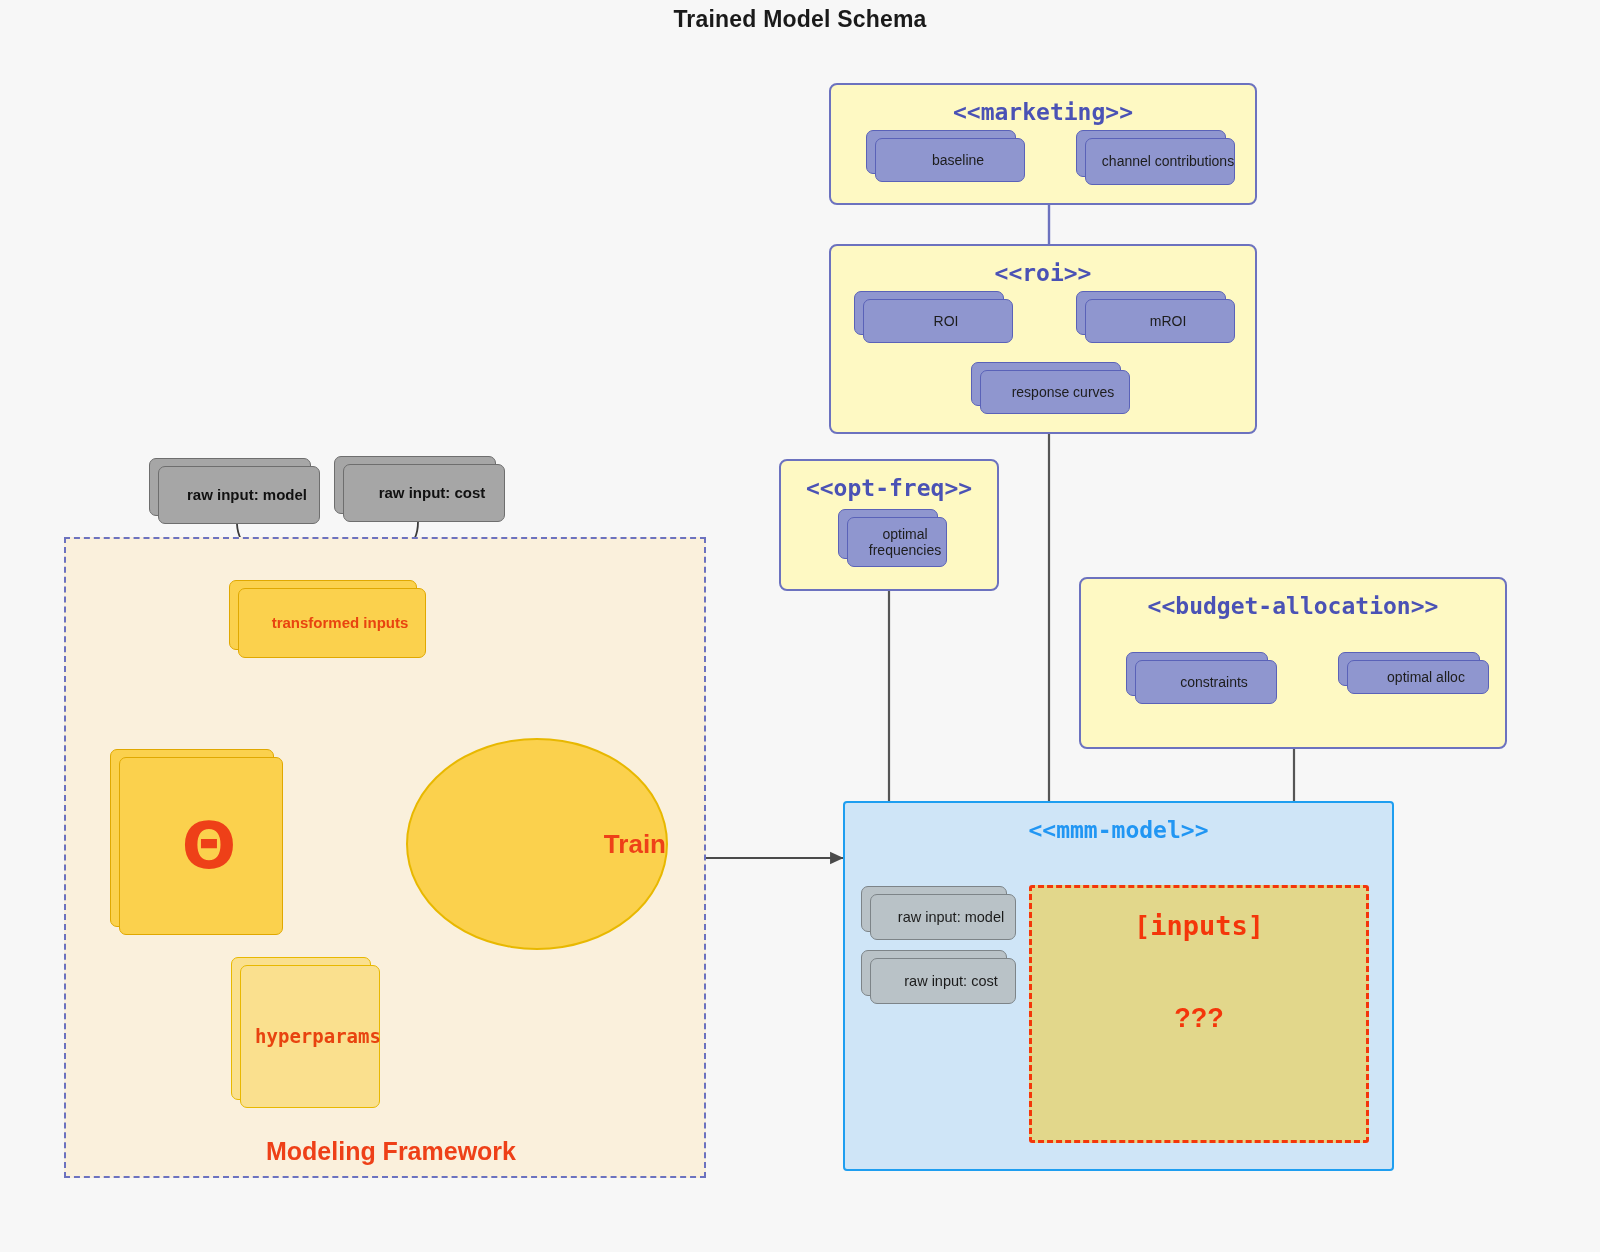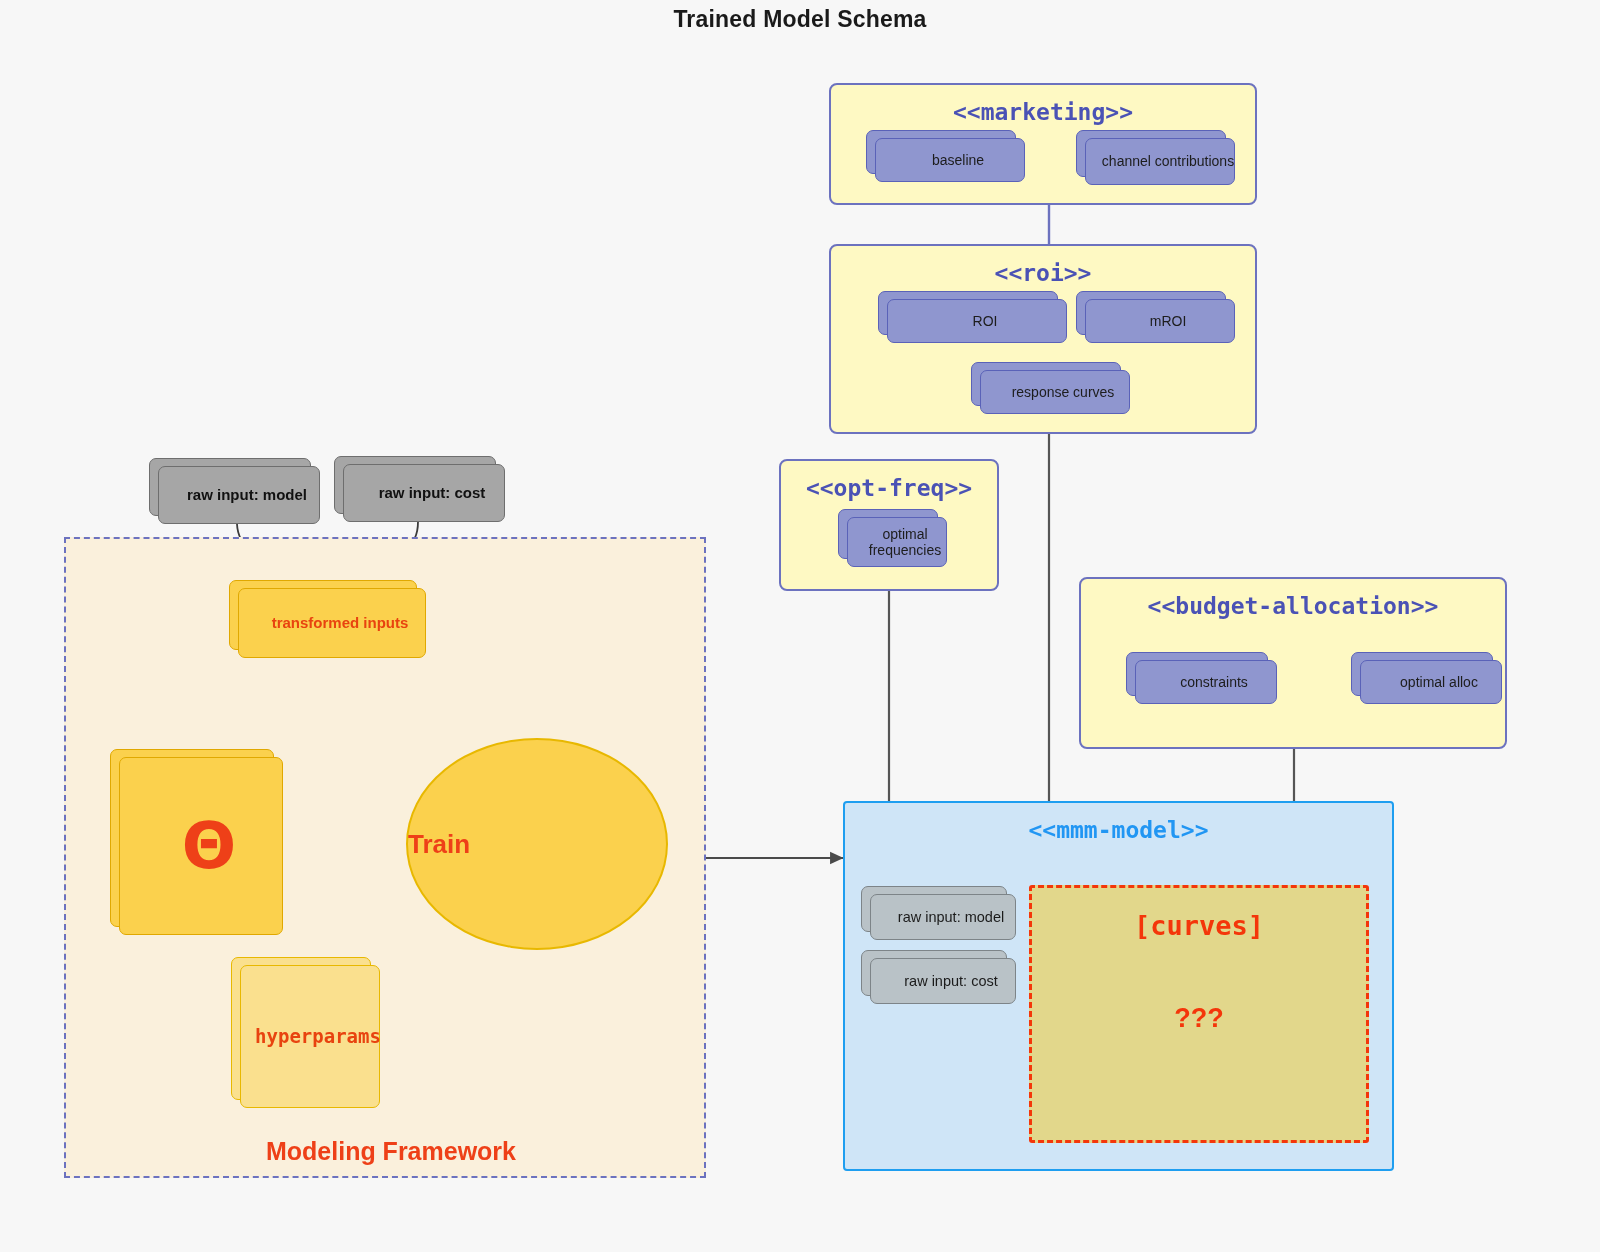--- a/index.html
+++ b/index.html
@@ -79,21 +79,21 @@
   }
   .framework-label{
     position:absolute;left:6px;width:100%;text-align:center;
     font-size:25px;font-weight:bold;color:#ee4018;
   }
 
   
   .ellipse{
     position:absolute;border-radius:50%;
     background:#fbd14d;border:2px solid #e8b800;
-    display:flex;align-items:center;justify-content:flex-start;
+    display:flex;align-items:center;justify-content:flex-end;
   }
   .ellipse .label{font-size:26px;font-weight:bold;color:#ee4018;}
 
   
   .modelbox{
     position:absolute;box-sizing:border-box;
     background:#e2d78b;border:3px dashed #f4360a;border-radius:3px;
   }
   .modelbox .t1{
     position:absolute;left:0;width:100%;top:22px;text-align:center;
@@ -191,21 +191,21 @@
     </div>
     <div class="card purple" style="left:254px;top:53px;width:150px;height:47px;">
       <div class="sheet back"></div>
       <div class="sheet front"></div>
       <div class="label">channel contributions</div>
     </div>
   </div>
 
   <div class="node pkg" style="left:829px;top:244px;width:428px;height:190px;">
     <div class="pkg-title">&lt;&lt;roi&gt;&gt;</div>
-    <div class="card purple" style="left:56px;top:53px;width:180px;height:44px;">
+    <div class="card purple" style="left:32px;top:53px;width:150px;height:44px;">
       <div class="sheet back"></div>
       <div class="sheet front"></div>
       <div class="label">ROI</div>
     </div>
     <div class="card purple" style="left:254px;top:53px;width:150px;height:44px;">
       <div class="sheet back"></div>
       <div class="sheet front"></div>
       <div class="label">mROI</div>
     </div>
     <div class="card purple" style="left:149px;top:124px;width:150px;height:44px;">
@@ -229,21 +229,21 @@
     </div>
   </div>
 
   <div class="node pkg" style="left:1079px;top:577px;width:428px;height:172px;">
     <div class="pkg-title">&lt;&lt;budget-allocation&gt;&gt;</div>
     <div class="card purple" style="left:54px;top:81px;width:142px;height:44px;padding-left:48px;">
       <div class="sheet back"></div>
       <div class="sheet front"></div>
       <div class="label">constraints</div>
     </div>
-    <div class="card purple" style="left:279px;top:81px;width:142px;height:44px;">
+    <div class="card purple" style="left:266px;top:81px;width:142px;height:34px;">
       <div class="sheet back"></div>
       <div class="sheet front"></div>
       <div class="label">optimal alloc</div>
     </div>
   </div>
 
   <div class="node pkg blue" style="left:843px;top:801px;width:551px;height:370px;">
     <div class="pkg-title">&lt;&lt;mmm-model&gt;&gt;</div>
 
     <div class="card graylight" style="left:25px;top:91px;width:146px;height:46px;">
@@ -251,21 +251,21 @@
       <div class="sheet front"></div>
       <div class="label">raw input: model</div>
     </div>
     <div class="card graylight" style="left:25px;top:155px;width:146px;height:46px;">
       <div class="sheet back"></div>
       <div class="sheet front"></div>
       <div class="label">raw input: cost</div>
     </div>
 
     <div class="modelbox" style="left:184px;top:82px;width:340px;height:258px;">
-      <div class="t1">[curves]</div>
+      <div class="t1">[inputs]</div>
       <div class="t2">???</div>
     </div>
   </div>
 
   <div class="card gray" style="left:158px;top:466px;width:162px;height:58px;">
     <div class="sheet back"></div>
     <div class="sheet front"></div>
     <div class="label">raw input: model</div>
   </div>
   <div class="card gray" style="left:343px;top:464px;width:162px;height:58px;">

